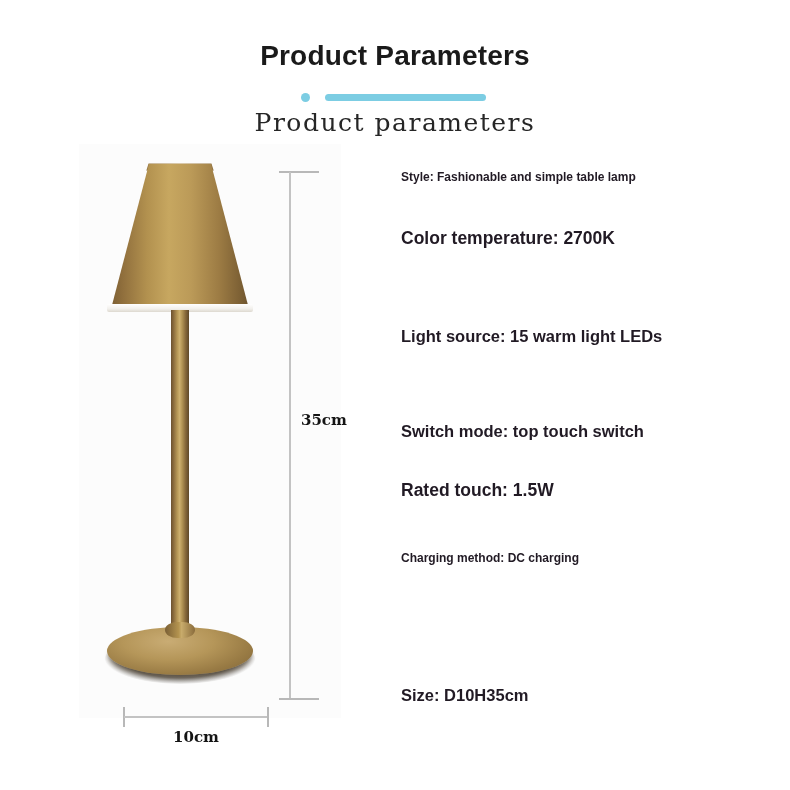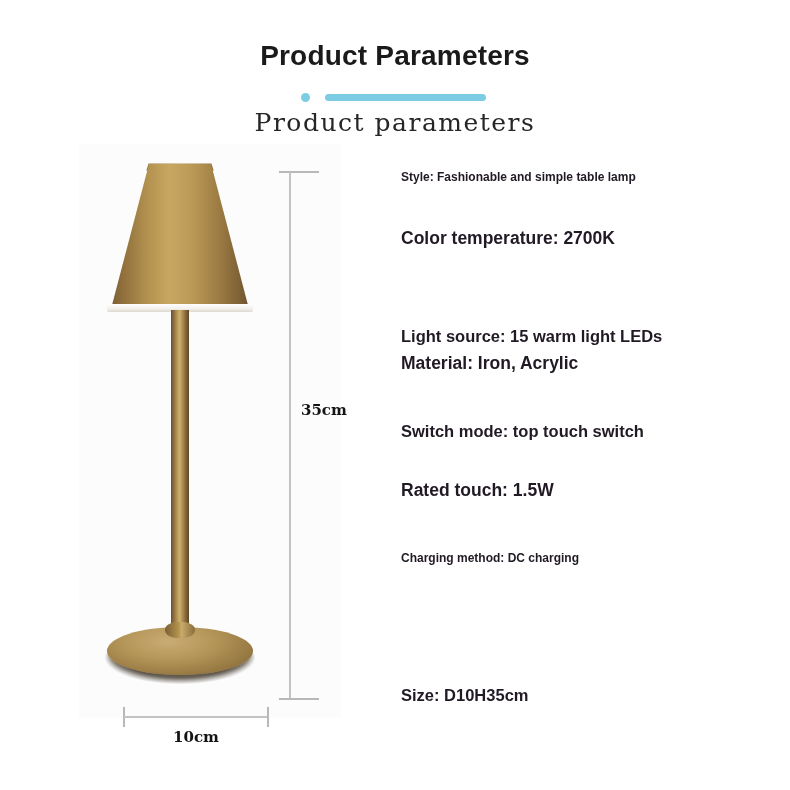--- a/index.html
+++ b/index.html
@@ -218,21 +218,21 @@
     position: absolute;
     left: 0px;
     top: 528px;
     width: 40px;
     height: 2px;
     background: #b8b8b8;
   }
   #dim-height-label {
     position: absolute;
     left: 22px;
-    top: 231px;
+    top: 241px;
     font-family: "DejaVu Serif", "Liberation Serif", serif;
     font-size: 15px;
     font-weight: bold;
     color: #141414;
     white-space: nowrap;
   }
 
   #dim-width {
     position: absolute;
     left: 122px;
@@ -333,18 +333,17 @@
   <div id="dim-width-tick-left"></div>
   <div id="dim-width-line"></div>
   <div id="dim-width-tick-right"></div>
   <div id="dim-width-label">10cm</div>
 </div>
 
 <div id="spec-list">
     <div class="spec-item spec-sm" style="top: 10px;">Style: Fashionable and simple table lamp</div>
     <div class="spec-item spec-lg" style="top: 68px;">Color temperature: 2700K</div>
     <div class="spec-item spec-md" style="top: 128px; margin-top: 38px;">Light source: 15 warm light LEDs</div>
-    <div class="spec-item spec-lg" style="top: 193px;">Material: Iron, Acrylic</div>
     <div class="spec-item spec-md" style="top: 261px;">Switch mode: top touch switch</div>
     <div class="spec-item spec-lg" style="top: 320px;">Rated touch: 1.5W</div>
     <div class="spec-item spec-sm" style="top: 391px;">Charging method: DC charging</div>
     <div class="spec-item spec-md" style="top: 525px;">Size: D10H35cm</div>
   </div>
 
 </body></html>

